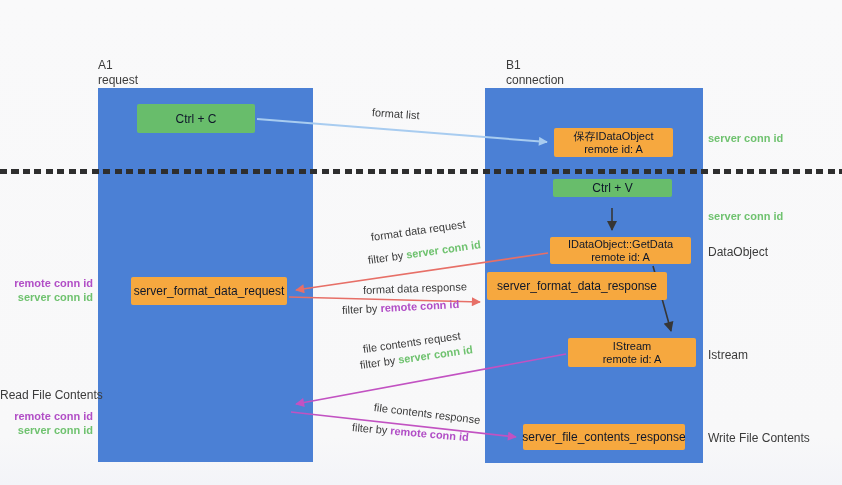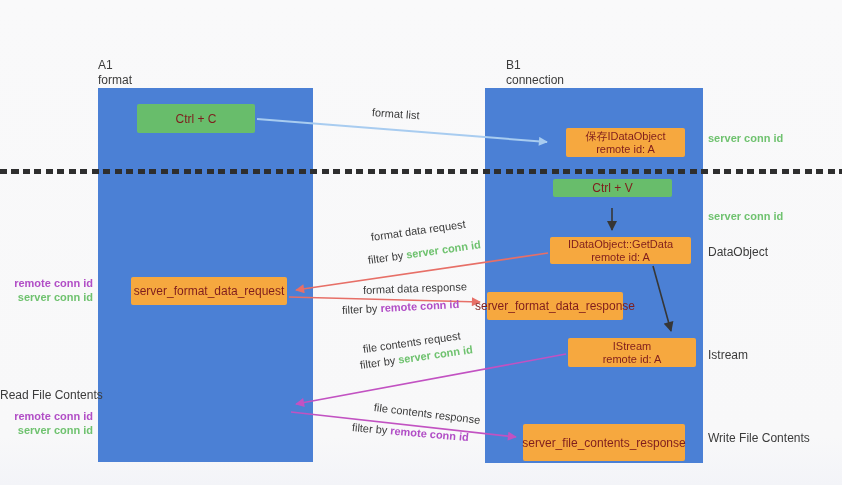--- a/index.html
+++ b/index.html
@@ -32,37 +32,37 @@
   .lane-header.right { left: 506px; width: 218px; }
 
   .dotted-line {
     left: 0; top: 169px; width: 842px; height: 5px;
     background: repeating-linear-gradient(90deg, #2e2e2e 0 7px, transparent 7px 11.5px);
   }
 
   .node {
     display: flex; flex-direction: column;
     align-items: center; justify-content: center;
-    color: #7f1d1d; text-align: center;
+    color: #0f172a; text-align: center;
     border-radius: 2px;
   }
   .node.green  { background: #68bd6b; font-size: 12px; }
   .node.orange { background: #f6a83f; }
   .node .l1, .node .l2 { font-size: 11px; line-height: 13px; }
   .node.single { font-size: 12px; }
 
   .n-ctrl-c   { left: 137px; top: 104px; width: 118px; height: 29px; }
-  .n-save     { left: 554px; top: 128px; width: 119px; height: 29px; margin-left: 12px; }
+  .n-save     { left: 554px; top: 128px; width: 119px; height: 29px; }
   .n-ctrl-v   { left: 553px; top: 179px; width: 119px; height: 18px; }
   .n-getdata  { left: 550px; top: 237px; width: 141px; height: 27px; }
   .n-freq     { left: 131px; top: 277px; width: 156px; height: 28px; }
-  .n-fresp    { left: 487px; top: 272px; width: 136px; height: 28px; margin-top: 20px; }
+  .n-fresp    { left: 487px; top: 272px; width: 180px; height: 28px; }
   .n-istream  { left: 568px; top: 338px; width: 128px; height: 29px; }
   .n-fcreq    { left: 128px; top: 392px; width: 160px; height: 28px; }
-  .n-fcresp   { left: 523px; top: 424px; width: 162px; height: 37px; }
+  .n-fcresp   { left: 523px; top: 424px; width: 162px; height: 26px; }
 
   .edge-label {
     font-size: 11px; color: #3b3b3b;
     white-space: nowrap; transform-origin: left center;
   }
   .edge-label .key { font-weight: bold; }
   .edge-label .fb { margin-right: 3px; }
   .key.green  { color: #6fc26f; }
   .key.purple { color: #b14ec6; }
 
@@ -85,21 +85,21 @@
   svg.arrows { left: 0; top: 0; pointer-events: none; }
 </style>
 </head>
 <body>
 
 <div id="stage">
 
 
   <div class="abs lane-header left">
     <div>A1</div>
-    <div>format</div>
+    <div>request</div>
   </div>
   <div class="abs lane-header right">
     <div>B1</div>
     <div>connection</div>
   </div>
 
   <div class="abs lane lane-left"></div>
   <div class="abs lane lane-right"></div>
 
   <div class="abs dotted-line"></div>

